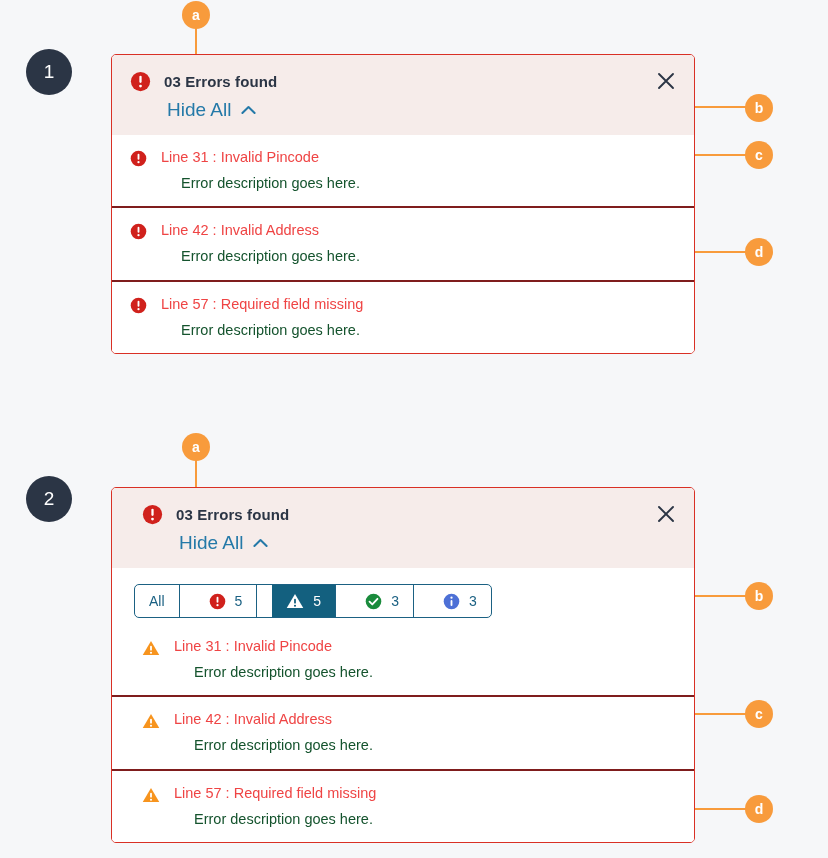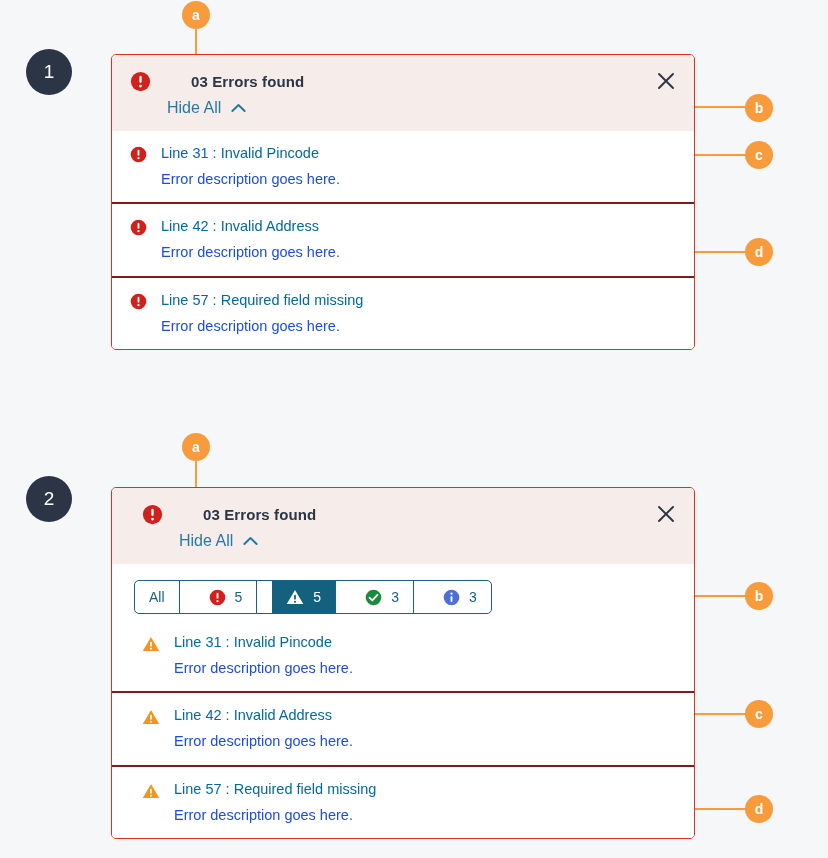--- a/index.html
+++ b/index.html
@@ -67,39 +67,38 @@
   .alert-header {
     background: #f6ecea;
     padding: 16px 18px 14px 18px;
     position: relative;
   }
   .alert-header.indented { padding-left: 30px; }
 
   .alert-title-row {
     display: flex;
     align-items: center;
-    gap: 27px;
   }
   .alert-title {
     font-size: 15px;
     font-weight: 700;
     color: #2b3545;
     margin-left: 13px;
     letter-spacing: .1px;
   }
   .hide-all {
     display: flex;
     align-items: center;
     margin-top: 7px;
     margin-left: 37px;
     width: max-content;
     cursor: pointer;
   }
   .hide-all-label {
-    font-size: 16px;
+    font-size: 19px;
     color: #2479a8;
   }
   .chev {
     margin-left: 10px;
     display: block;
   }
   .close-btn {
     position: absolute;
     top: 15px;
     right: 17px;
@@ -164,29 +163,30 @@
     padding: 13px 18px 14px 18px;
     border-top: 2px solid #7f1d1d;
     display: flex;
     align-items: flex-start;
   }
   .msg-row.first { border-top: none; }
   .msg-row.indented { padding-left: 30px; }
   .msg-body { margin-left: 14px; }
   .msg-link {
     font-size: 14.5px;
-    color: #0369a1;
+    color: #ef4444;
     cursor: pointer;
     line-height: 1.25;
   }
   .msg-desc {
     font-size: 14.5px;
-    color: #1d4ed8;
+    color: #14532d;
     margin-top: 8px;
     line-height: 1.25;
+    margin-left: 20px;
   }
 </style>
 </head>
 <body>
 
 <div class="stage">
 
   <div class="step-marker" style="left:26px; top:49px;">
     <span>1</span>
   </div>

